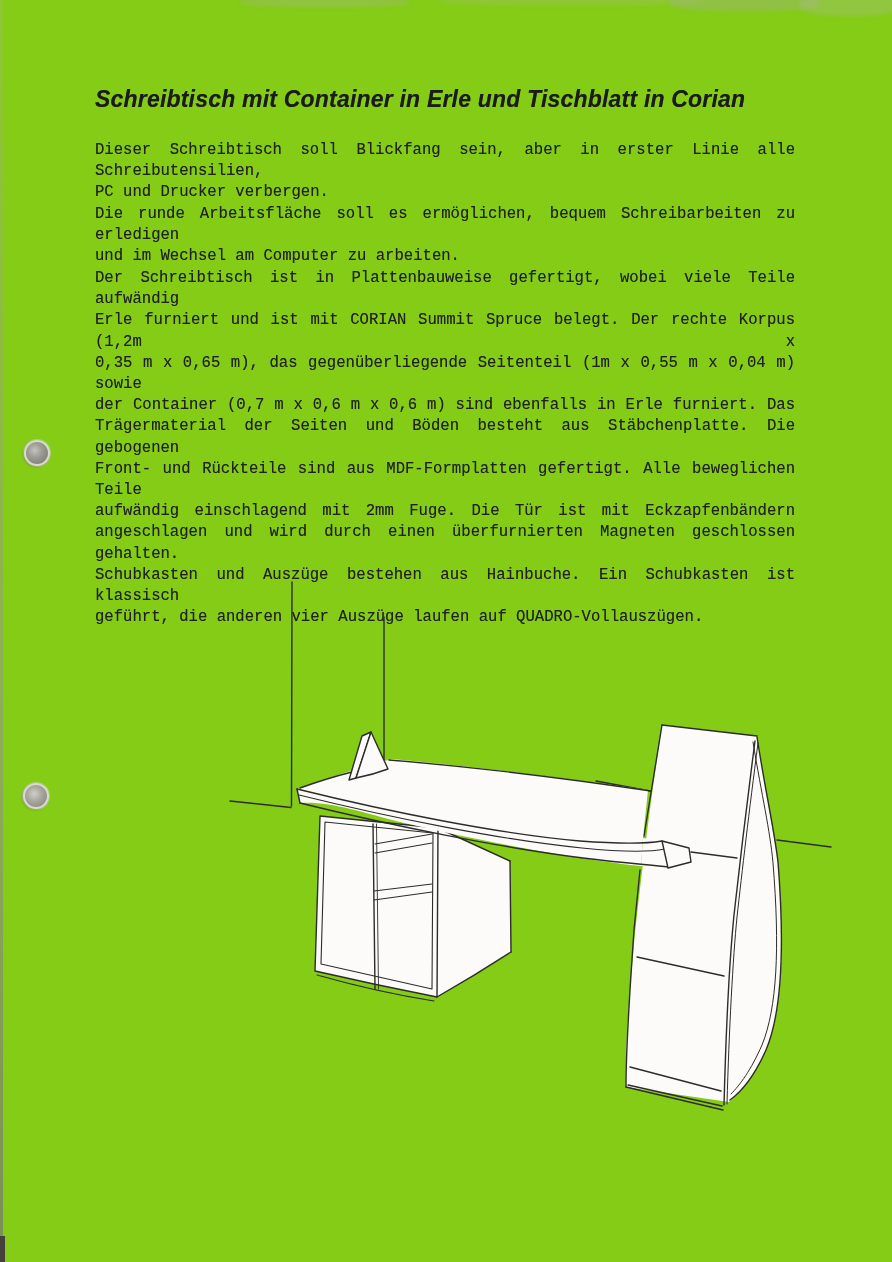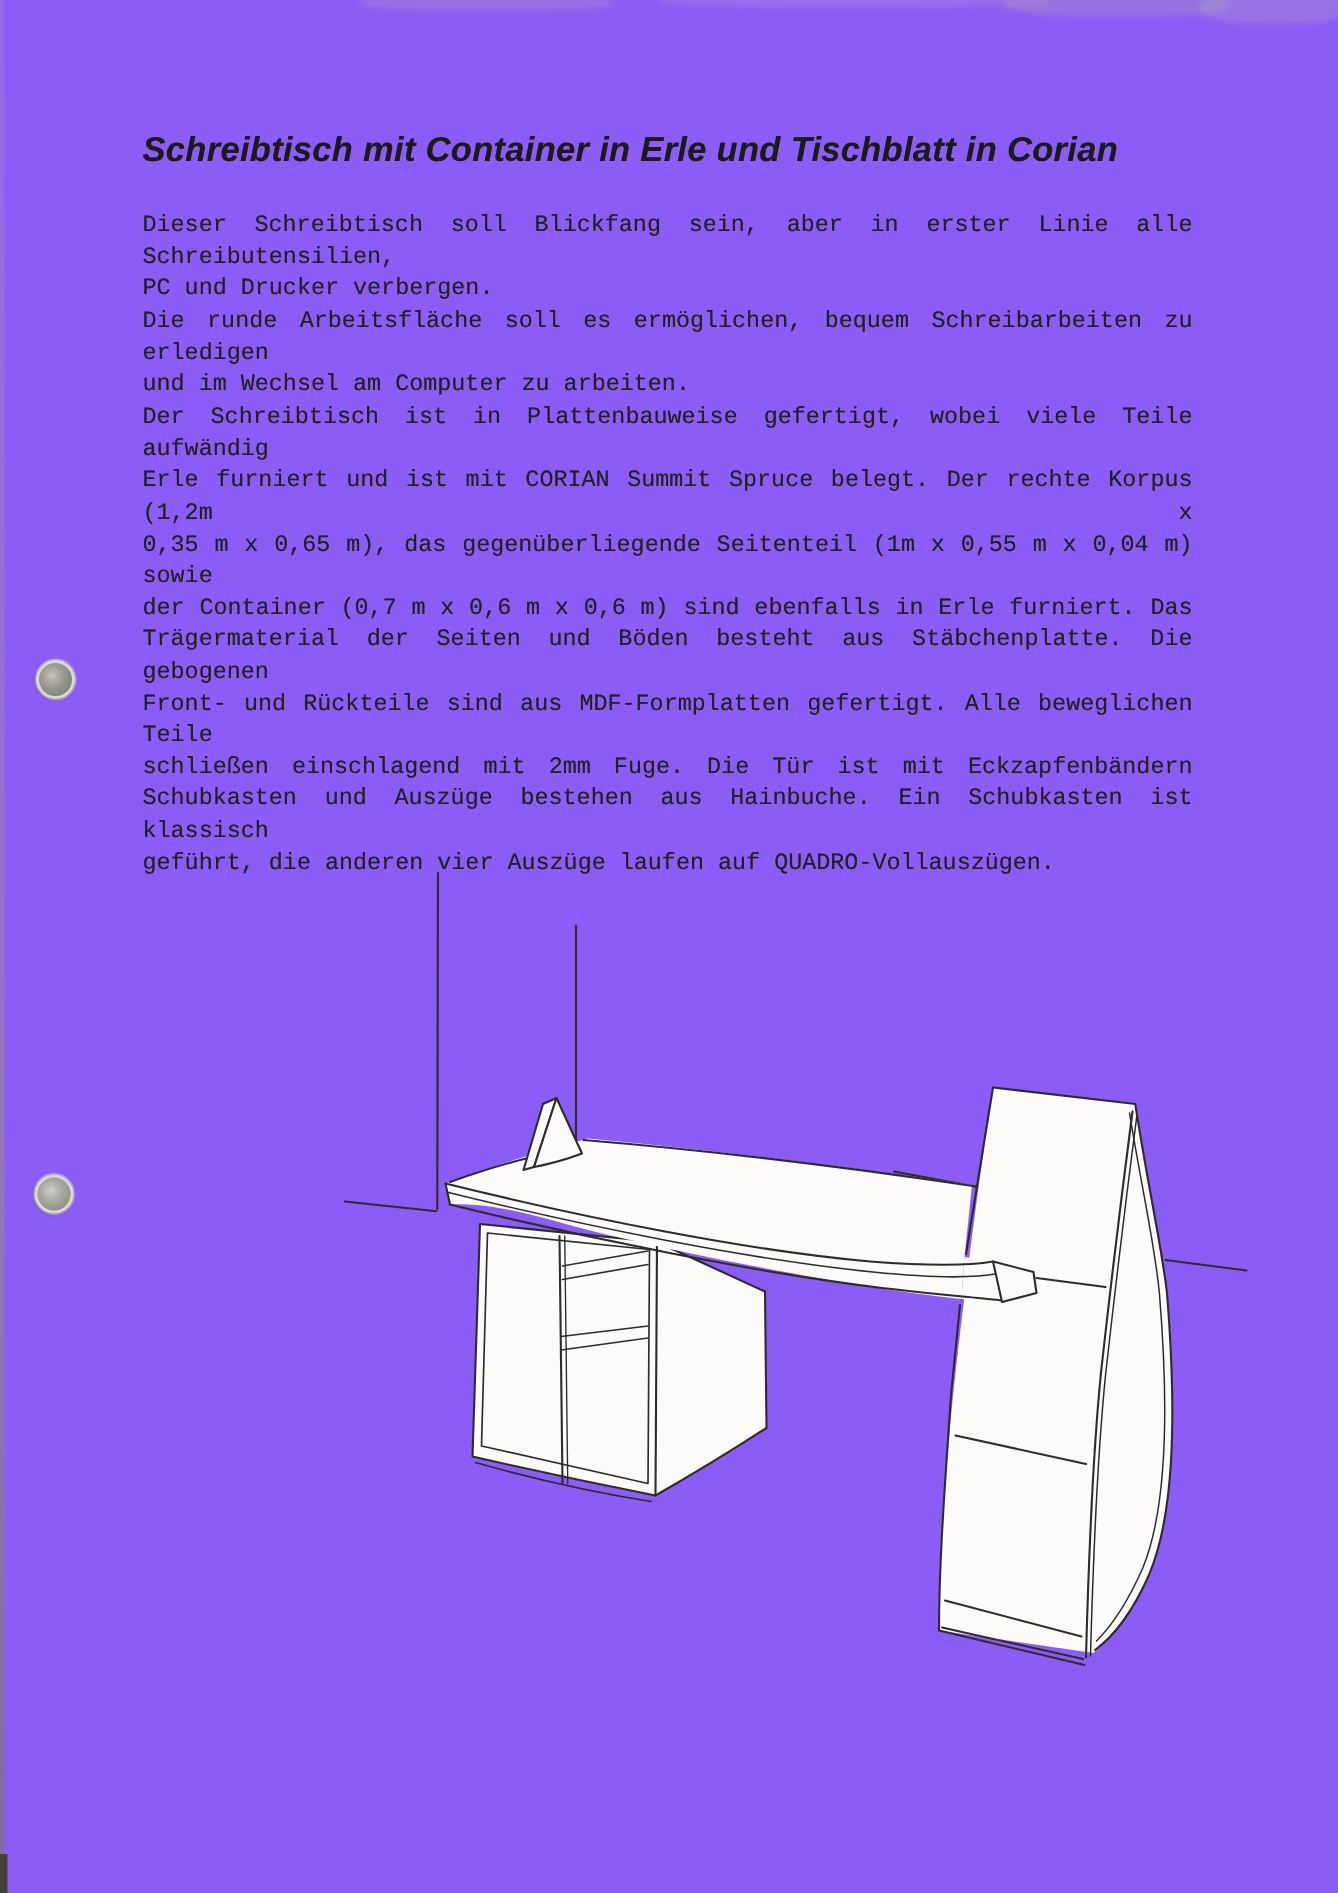--- a/index.html
+++ b/index.html
@@ -1,18 +1,18 @@
 <!DOCTYPE html>
 <html><head>
 <meta charset="utf-8">
 <style>
   html,body { margin:0; padding:0; background:#e8e8e8; }
   .sheet {
     position:relative; width:892px; height:1262px; margin:0 auto;
-    background:#8b5cf6; overflow:hidden;
+    background:#84cc16; overflow:hidden;
     font-family:"Liberation Sans", sans-serif;
   }
   
   .edge-left {
     position:absolute; left:0; top:0; width:3px; height:1262px;
     background:linear-gradient(to bottom, rgba(190,186,182,0.15), rgba(150,146,142,0.55) 60%, rgba(120,116,112,0.7));
   }
   .corner-mark {
     position:absolute; left:0; top:1236px; width:5px; height:26px;
     background:#45403c;
@@ -79,21 +79,22 @@
       <div class="line">Die runde Arbeitsfläche soll es ermöglichen, bequem Schreibarbeiten zu erledigen</div>
       <div class="line">und im Wechsel am Computer zu arbeiten.</div>
     </div>
   <div class="para p3">
       <div class="line">Der Schreibtisch ist in Plattenbauweise gefertigt, wobei viele Teile aufwändig</div>
       <div class="line">Erle furniert und ist mit CORIAN Summit Spruce belegt. Der rechte Korpus (1,2m x</div>
       <div class="line">0,35 m x 0,65 m), das gegenüberliegende Seitenteil (1m x 0,55 m x 0,04 m) sowie</div>
       <div class="line">der Container (0,7 m x 0,6 m x 0,6 m) sind ebenfalls in Erle furniert. Das</div>
       <div class="line">Trägermaterial der Seiten und Böden besteht aus Stäbchenplatte. Die gebogenen</div>
       <div class="line">Front- und Rückteile sind aus MDF-Formplatten gefertigt. Alle beweglichen Teile</div>
-      <div class="line">schließen einschlagend mit 2mm Fuge. Die Tür ist mit Eckzapfenbändern</div>
+      <div class="line">aufwändig einschlagend mit 2mm Fuge. Die Tür ist mit Eckzapfenbändern</div>
+      <div class="line">angeschlagen und wird durch einen überfurnierten Magneten geschlossen gehalten.</div>
       <div class="line">Schubkasten und Auszüge bestehen aus Hainbuche. Ein Schubkasten ist klassisch</div>
       <div class="line">geführt, die anderen vier Auszüge laufen auf QUADRO-Vollauszügen.</div>
     </div>
 
   <svg class="drawing" width="892" height="1262" viewBox="0 0 892 1262" xmlns="http://www.w3.org/2000/svg">
     <g stroke="#2e2c2a" stroke-width="1.4" fill="none" stroke-linecap="round" stroke-linejoin="round">
 
       <g>
         <path d="M292,582 L291.5,806"></path>
         <path d="M384,617 L384,760"></path>

